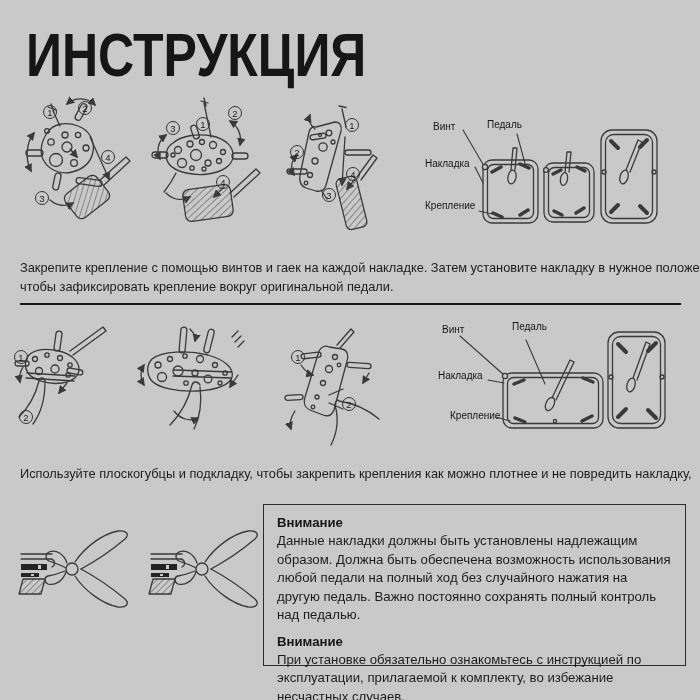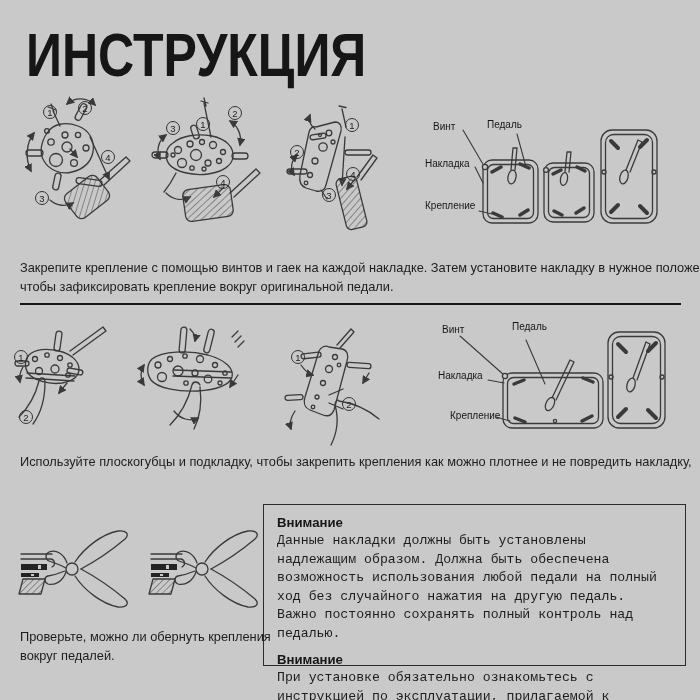--- a/index.html
+++ b/index.html
@@ -26,21 +26,21 @@
     font-size:9.5px;line-height:13px;text-align:center;color:#222;
     box-sizing:border-box;background:transparent;
   }
   .lbl{font-size:10px;color:#161616;white-space:nowrap;}
   .warnbox{
     left:263px;top:504px;width:423px;height:162px;
     border:1.6px solid #2b2b2b;box-sizing:border-box;
     padding:9px 13px 8px 13px;
   }
   .warn-h{font-size:13.2px;font-weight:bold;line-height:18px;color:#161616;}
-  .warn-b{font-size:13.2px;line-height:18.5px;color:#1d1d1d;margin-bottom:8px;font-family:Liberation Mono, monospace;}
+  .warn-b{font-size:13.2px;line-height:18.5px;color:#1d1d1d;margin-bottom:8px;}
   .caption{left:20px;top:627px;}
   svg{display:block;overflow:visible;}
 </style>
 </head>
 <body>
 
 <div class="page">
 
   <svg width="0" height="0" class="abs" aria-hidden="true">
     <defs>
@@ -267,21 +267,21 @@
       <path d="M216,22 L203,58 M220,24 L207,60 M216,22 L220,24"></path>
       <ellipse cx="201" cy="65" rx="4" ry="7" transform="rotate(15 201 65)"></ellipse>
       <circle cx="181" cy="57" r="2"></circle>
         <circle cx="232" cy="57" r="2"></circle>
       <g stroke-width="4">
         <path d="M188,24 l8,8 M226,23 l-8,8 M188,97 l8,-8 M226,98 l-8,-8"></path>
       </g>
     </g>
   </svg>
 
-  <div class="abs body-text" style="left:20px;top:452px">
+  <div class="abs body-text" style="left:20px;top:464px">
     <div class="ln">Используйте плоскогубцы и подкладку, чтобы закрепить крепления как можно плотнее и не повредить накладку,</div>
   </div>
 
   <svg class="abs" style="left:18px;top:518px" width="122" height="102" viewBox="0 0 122 102">
     <g fill="none" stroke="#3a3a3a" stroke-width="1.3" stroke-linecap="round" stroke-linejoin="round">
       <path d="M3,36 L34,36 M3,41 L33,41 C37,42 38,47 34,49"></path>
       <path d="M3,46 h26 v6 h-26 z" fill="#242424" stroke="none"></path>
       <rect x="20" y="47" width="3" height="4" fill="#c9c9c9" stroke="none"></rect>
       <path d="M3,55 h18 v4 h-18 z" fill="#242424" stroke="none"></path>
       <rect x="13" y="56" width="3" height="2" fill="#c9c9c9" stroke="none"></rect>
@@ -303,24 +303,20 @@
       <rect x="12" y="56" width="3" height="2" fill="#c9c9c9" stroke="none"></rect>
       <path d="M5,61 h22 l-4,15 h-22 z" fill="url(#hatch2)"></path>
       <circle cx="54" cy="51" r="6"></circle>
       <path d="M49,45 C46,36 38,31 31,34 C27,36 27,41 31,43 C37,45 43,47 48,50"></path>
       <path d="M48,54 C45,63 37,68 30,66 C26,64 26,59 30,58 C36,57 42,55 47,53"></path>
       <path d="M57,44 C66,30 84,16 100,13 C108,12 112,16 107,21 C94,32 76,44 63,51"></path>
       <path d="M57,58 C66,72 84,86 100,89 C108,90 112,86 107,81 C94,70 76,58 63,51"></path>
     </g>
   </svg>
 
-  <div class="abs body-text caption">
-    <div class="ln">Проверьте, можно ли обернуть крепления</div>
-    <div class="ln">вокруг педалей.</div>
-  </div>
 
   <div class="abs warnbox">
     <div class="warn-h">Внимание</div>
     <div class="warn-b">Данные накладки должны быть установлены надлежащим образом. Должна быть обеспечена возможность использования любой педали на полный ход без случайного нажатия на другую педаль. Важно постоянно сохранять полный контроль над педалью.</div>
     <div class="warn-h">Внимание</div>
     <div class="warn-b">При установке обязательно ознакомьтесь с инструкцией по эксплуатации, прилагаемой к комплекту, во избежание несчастных случаев.</div>
   </div>
 
   <span class="abs num" style="left:43px;top:105px">1</span>
   <span class="abs num" style="left:78px;top:101px">2</span>

